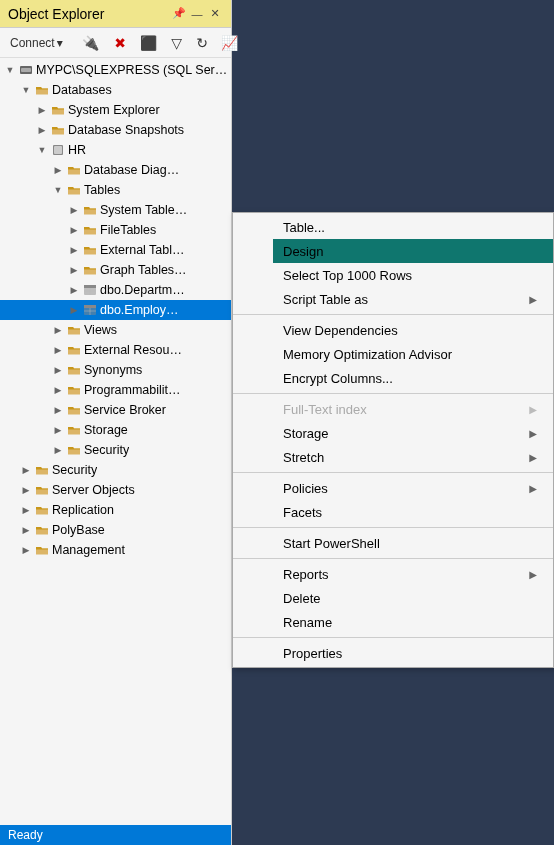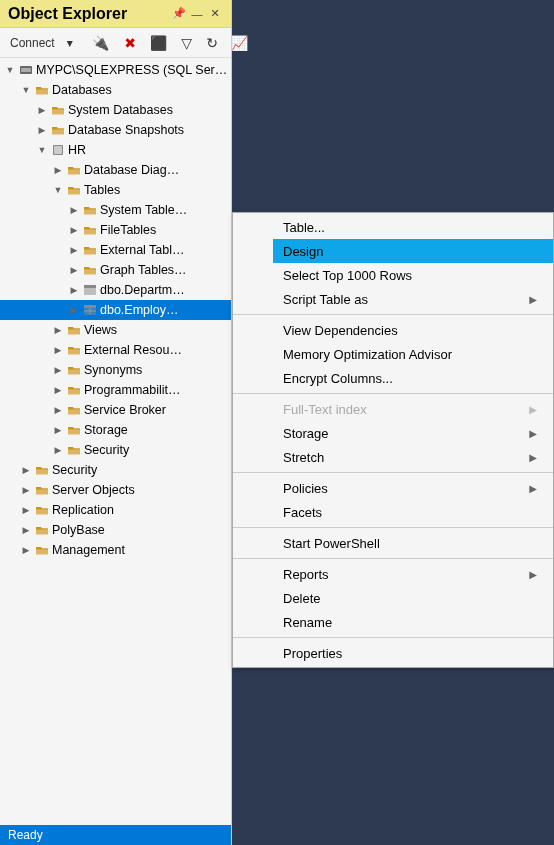--- a/index.html
+++ b/index.html
@@ -30,22 +30,22 @@
       background: #f0e68c;
       padding: 4px 8px;
       display: flex;
       align-items: center;
       justify-content: space-between;
       height: 28px;
       border-bottom: 1px solid #ccc;
     }
 
     .oe-title {
-      font-size: 16px;
-      font-weight: bold;
+      font-size: 14px;
+      font-weight: normal;
       color: #000;
     }
 
     .oe-title-buttons {
       display: flex;
       gap: 2px;
       align-items: center;
     }
 
     .oe-title-btn {
@@ -71,21 +71,21 @@
 
     .toolbar-btn {
       padding: 2px 6px;
       font-size: 12px;
       border: none;
       background: transparent;
       cursor: pointer;
       color: #333;
       display: flex;
       align-items: flex-start;
-      gap: 12px;
+      gap: 2px;
     }
 
     .toolbar-separator {
       width: 1px;
       height: 18px;
       background: #ccc;
       margin: 0 2px;
     }
 
     .oe-tree {
@@ -161,21 +161,21 @@
       display: flex;
       align-items: center;
       justify-content: space-between;
       height: 24px;
       padding: 0 16px 0 10px;
       cursor: pointer;
       color: #000;
       font-size: 13px;
       margin-left: 40px;
     }
-    .cm-item.highlighted { background: #0ea5e9; align-items: center; }
+    .cm-item.highlighted { background: #0f766e; align-items: center; }
     .cm-item.disabled { color: #aaa; cursor: default; }
 
     .cm-separator {
       height: 1px;
       background: #ccc;
       margin: 3px 0;
     }
 
     .cm-arrow {
       font-size: 10px;
@@ -237,21 +237,21 @@
       </div>
       <div class="tree-item">
         <span style="display: inline-block; width: 32px; flex-shrink: 0;"></span>
         <span class="tree-expander">▶</span>
         <span class="tree-icon">
           <svg width="14" height="12" viewBox="0 0 14 12">
             <path d="M1 3h5l1 1.5H13v6H1z" fill="#dcb567"></path>
             <path d="M1 3h5l1 1.5H13v1H1z" fill="#c8971a"></path>
           </svg>
         </span>
-        <span class="tree-label">System Databases</span>
+        <span class="tree-label">System Explorer</span>
       </div>
       <div class="tree-item">
         <span style="display: inline-block; width: 32px; flex-shrink: 0;"></span>
         <span class="tree-expander">▶</span>
         <span class="tree-icon">
           <svg width="14" height="12" viewBox="0 0 14 12">
             <path d="M1 3h5l1 1.5H13v6H1z" fill="#dcb567"></path>
             <path d="M1 3h5l1 1.5H13v1H1z" fill="#c8971a"></path>
           </svg>
         </span>

